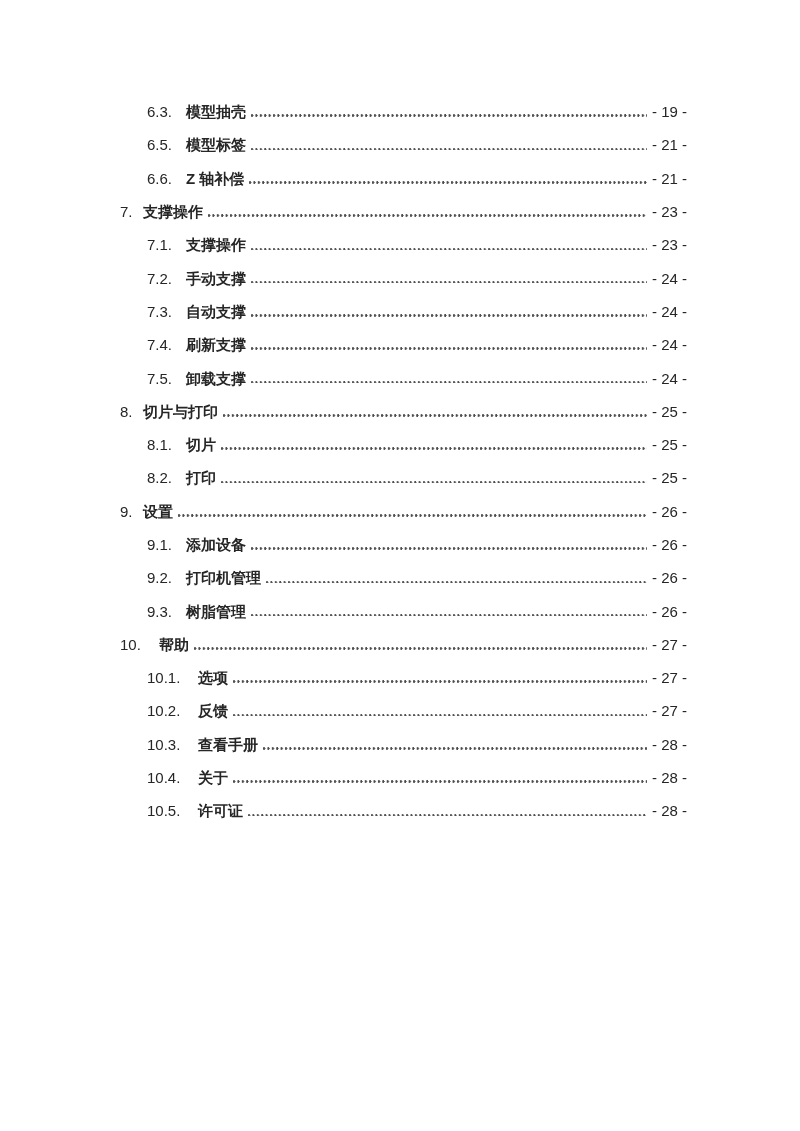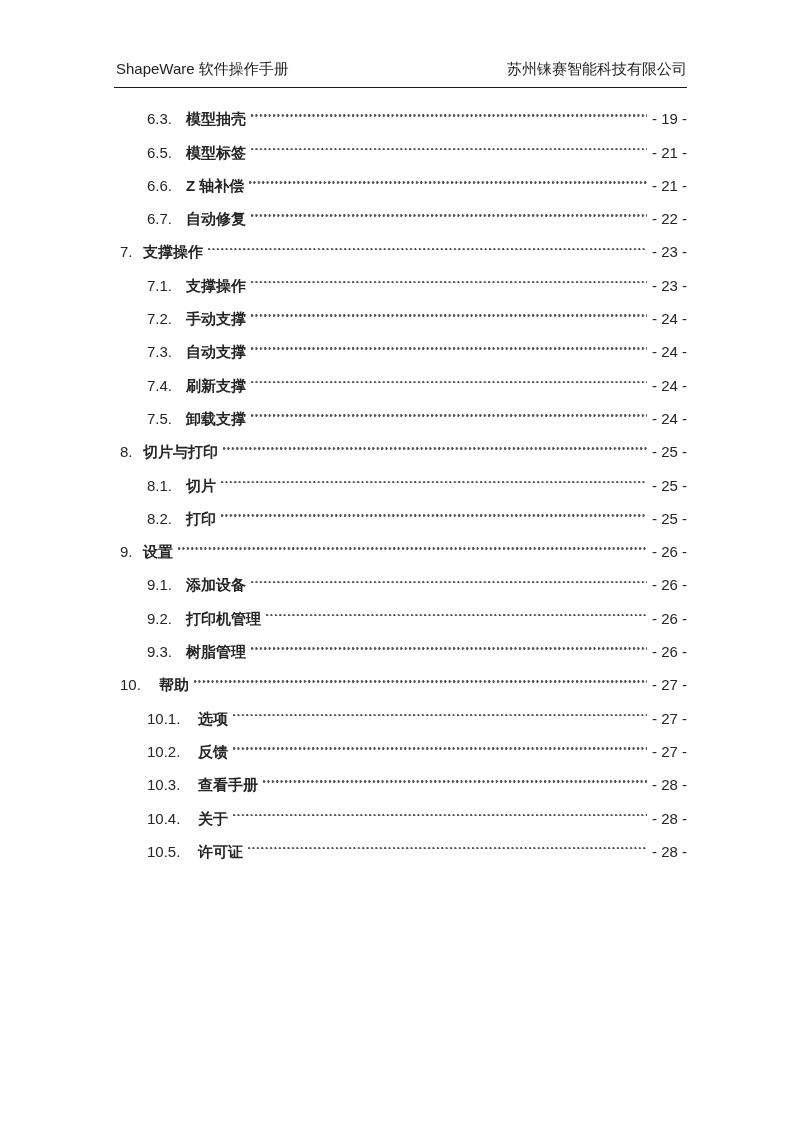--- a/index.html
+++ b/index.html
@@ -41,21 +41,21 @@
   .header .h-right{white-space:nowrap;}
   
   .toc{
     position:absolute;
     top:95px;
     left:0;
     right:0;
   }
   .toc-row{
     display:flex;
-    align-items:flex-end;
+    align-items:center;
     height:33.3px;
     padding-right:113px;
     font-size:15px;
     line-height:19px;
     white-space:nowrap;
     cursor:pointer;
   }
   .toc-row.lv1{padding-left:120px;}
   .toc-row.lv2{padding-left:147px;}
   .num{flex:0 0 auto;}
@@ -74,49 +74,39 @@
     background-size:4.4px 2.6px;
     background-repeat:repeat-x;
   }
   .pagenum{flex:0 0 auto;}
 </style>
 </head>
 <body>
 
 <div class="page">
 
-  <div class="header">
-    <span class="h-left">ShapeWare 软件操作手册</span>
-    <span class="h-right">苏州铼赛智能科技有限公司</span>
-  </div>
 
   <div class="toc" id="toc-list">
       <div class="toc-row lv2">
       <span class="num">6.3.</span>
       <span class="label">模型抽壳</span>
       <span class="dots"></span>
       <span class="pagenum">- 19 -</span>
     </div>
       <div class="toc-row lv2">
       <span class="num">6.5.</span>
       <span class="label">模型标签</span>
       <span class="dots"></span>
       <span class="pagenum">- 21 -</span>
     </div>
       <div class="toc-row lv2">
       <span class="num">6.6.</span>
       <span class="label">Z 轴补偿</span>
       <span class="dots"></span>
       <span class="pagenum">- 21 -</span>
-    </div>
-      <div class="toc-row lv2">
-      <span class="num">6.7.</span>
-      <span class="label">自动修复</span>
-      <span class="dots"></span>
-      <span class="pagenum">- 22 -</span>
     </div>
       <div class="toc-row lv1">
       <span class="num">7.</span>
       <span class="label">支撑操作</span>
       <span class="dots"></span>
       <span class="pagenum">- 23 -</span>
     </div>
       <div class="toc-row lv2">
       <span class="num">7.1.</span>
       <span class="label">支撑操作</span>

